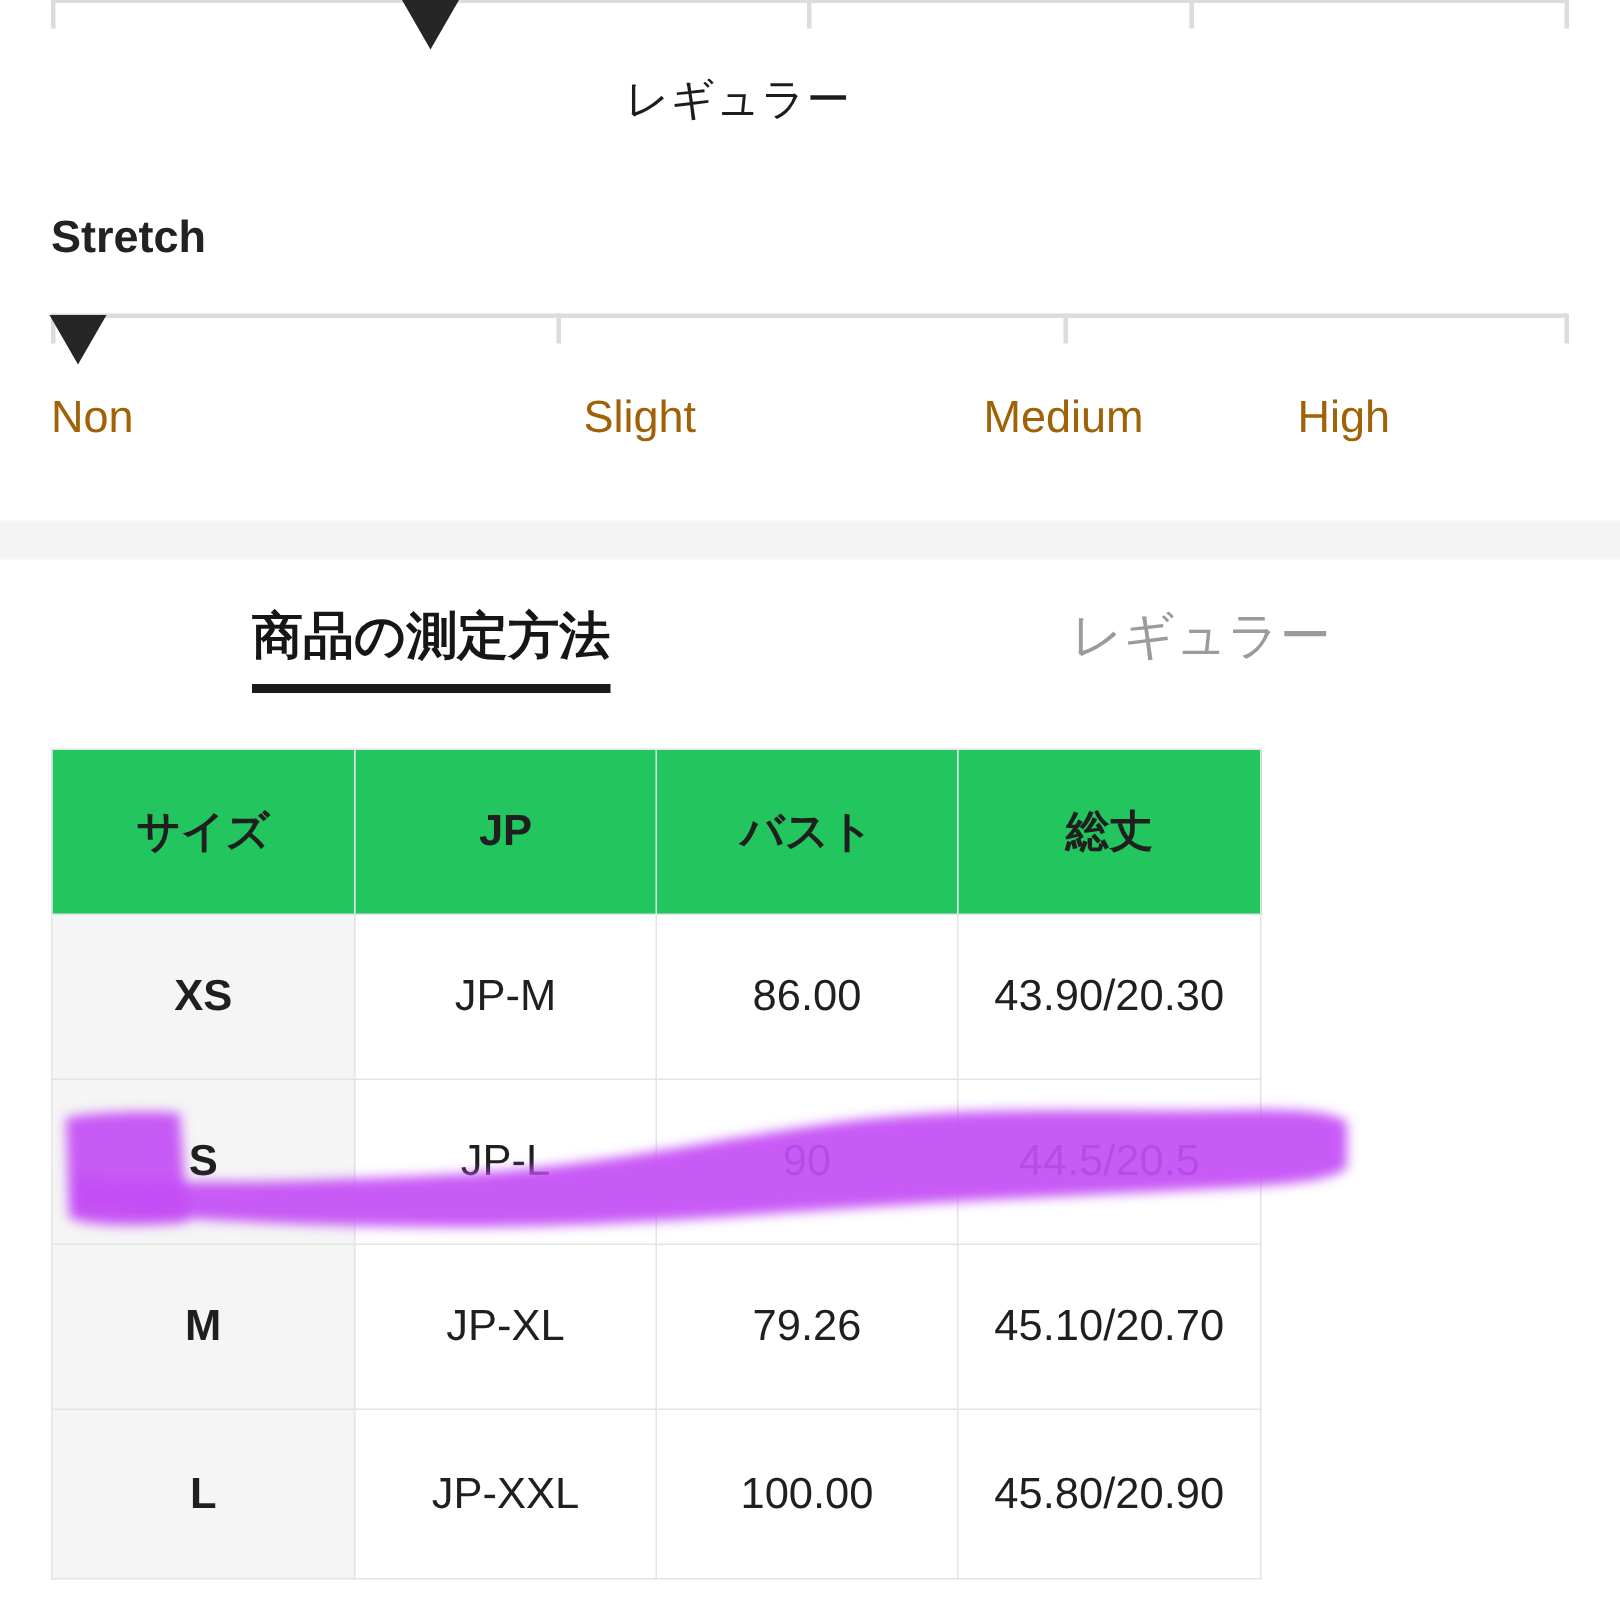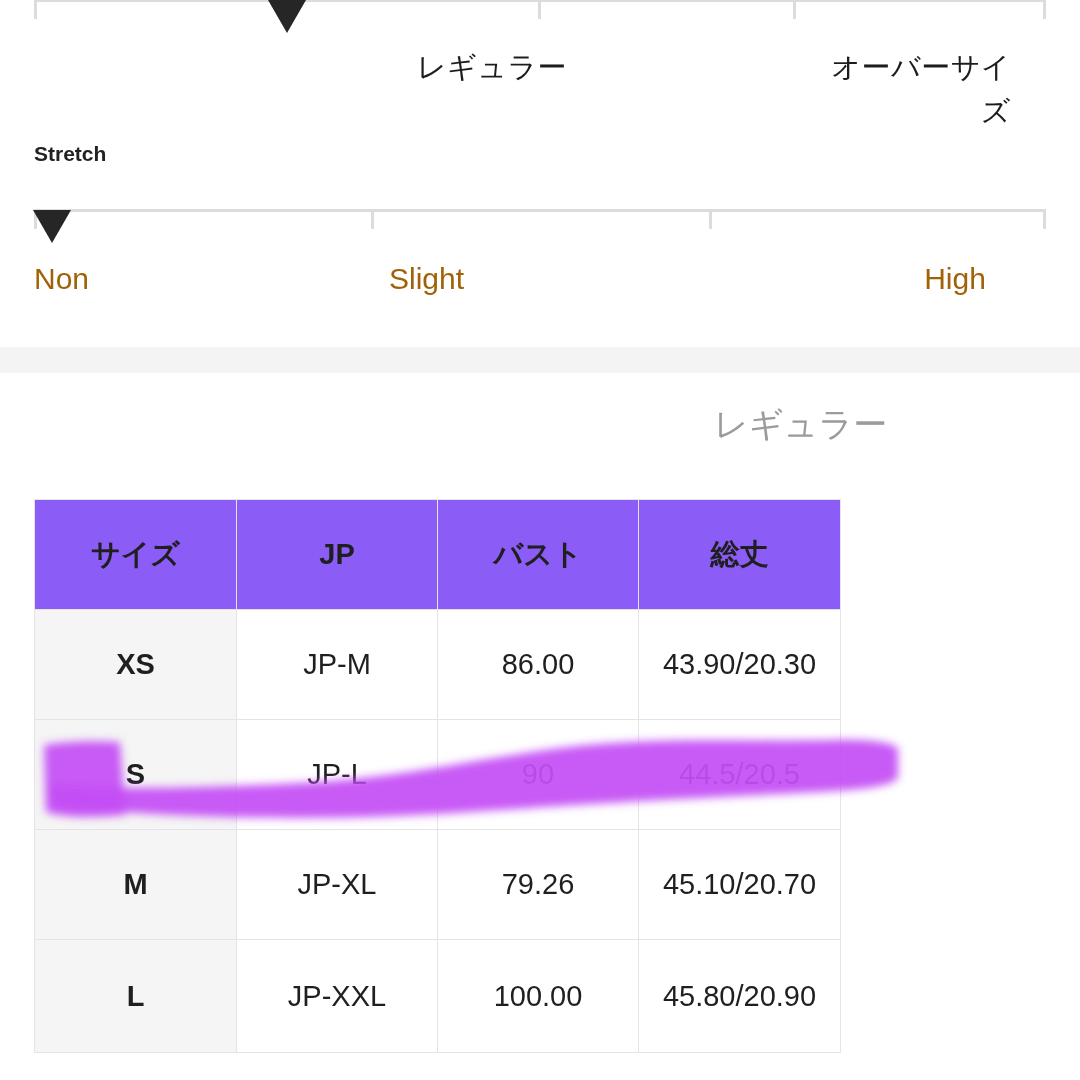--- a/index.html
+++ b/index.html
@@ -69,21 +69,21 @@
 
   
   #fit-slider { position: absolute; top: -1px; left: 0; right: 0; }
   #fit-labels { position: absolute; top: 45px; left: 0; }
 
   
   #stretch-title {
     position: absolute;
     left: 34px;
     top: 142px;
-    font-size: 21px;
+    font-size: 30px;
     font-weight: bold;
     color: #222222;
   }
   #stretch-slider { position: absolute; top: 209px; left: 0; right: 0; }
   #stretch-labels {
     position: absolute;
     top: 258px;
     left: 34px;
     width: 1011px;
     height: 50px;
@@ -147,21 +147,21 @@
     font-size: 29px;
     color: #1f1f1f;
     padding: 0;
   }
   table.size-table col.c1 { width: 202px; }
   table.size-table col.c2 { width: 201px; }
   table.size-table col.c3 { width: 201px; }
   table.size-table col.c4 { width: 202px; }
 
   table.size-table thead th {
-    background: #8b5cf6;
+    background: #22c55e;
     font-weight: bold;
   }
   table.size-table tbody td { background: #ffffff; margin-left: 26px; }
   table.size-table tbody td.size-col {
     background: #f5f5f5;
     font-weight: bold;
   }
   table.size-table tbody tr:last-child td { height: 112px; }
 
   
@@ -183,45 +183,48 @@
     <div class="tick" style="left:34px;"></div>
     <div class="tick" style="left:538px;"></div>
     <div class="tick" style="left:793px;"></div>
     <div class="tick" style="left:1043px;"></div>
     <div class="marker" style="left:268px;"></div>
   </div>
 </div>
 
 <div class="scale-labels" id="fit-labels">
   <div class="lab center" style="left:402px;">レギュラー</div>
-  <div class="lab right">オーバーサイズ</div>
 </div>
 
 <div id="stretch-title">Stretch</div>
 
 <div class="slider-block" id="stretch-slider">
   <div class="slider-rail">
     <div class="track"></div>
     <div class="tick" style="left:34px;"></div>
     <div class="tick" style="left:371px;"></div>
     <div class="tick" style="left:709px;"></div>
     <div class="tick" style="left:1043px;"></div>
     <div class="marker" style="left:33px;"></div>
   </div>
 </div>
 
 <div id="stretch-labels">
   <div class="sl" style="left:0px;">Non</div>
   <div class="sl" style="left:250px;width:180px;text-align:right;">Slight</div>
-  <div class="sl" style="right:0px;width:180px;text-align:center;">High</div>
+  <div class="sl" style="left:585px;width:180px;text-align:center;">Medium</div>
+  <div class="sl" style="right:0px;width:180px;text-align:left;">High</div>
 </div>
 
 <div id="divider-band"></div>
 
 <div id="tabs">
+  <div class="tab active" style="left:168px;">
+    <span class="tab-text">商品の測定方法</span>
+  </div>
   <div class="tab inactive" style="left:714px;">
     <span class="tab-text">レギュラー</span>
   </div>
 </div>
 
 <div id="size-table-wrap">
   <table class="size-table">
     <colgroup>
       <col class="c1">
         <col class="c2">

